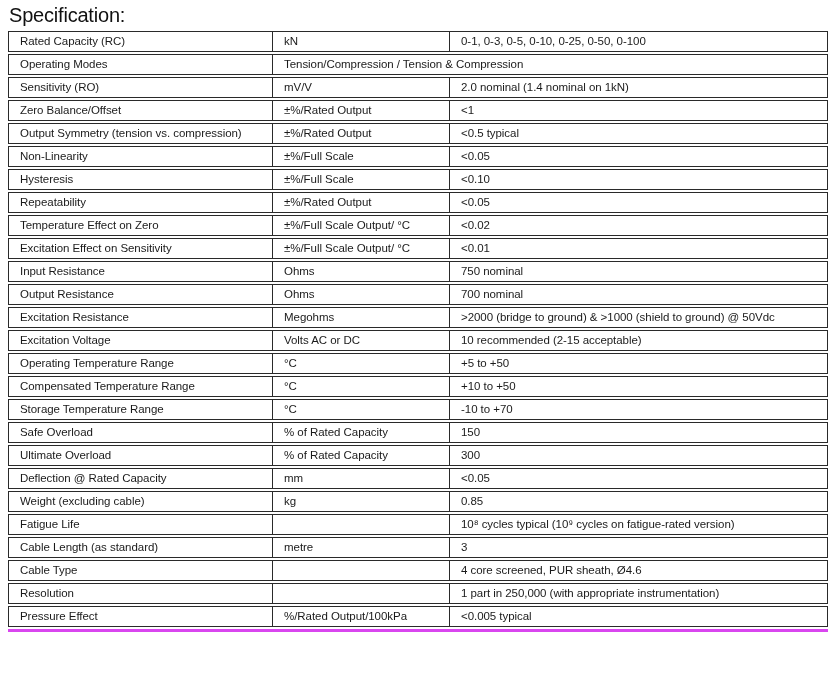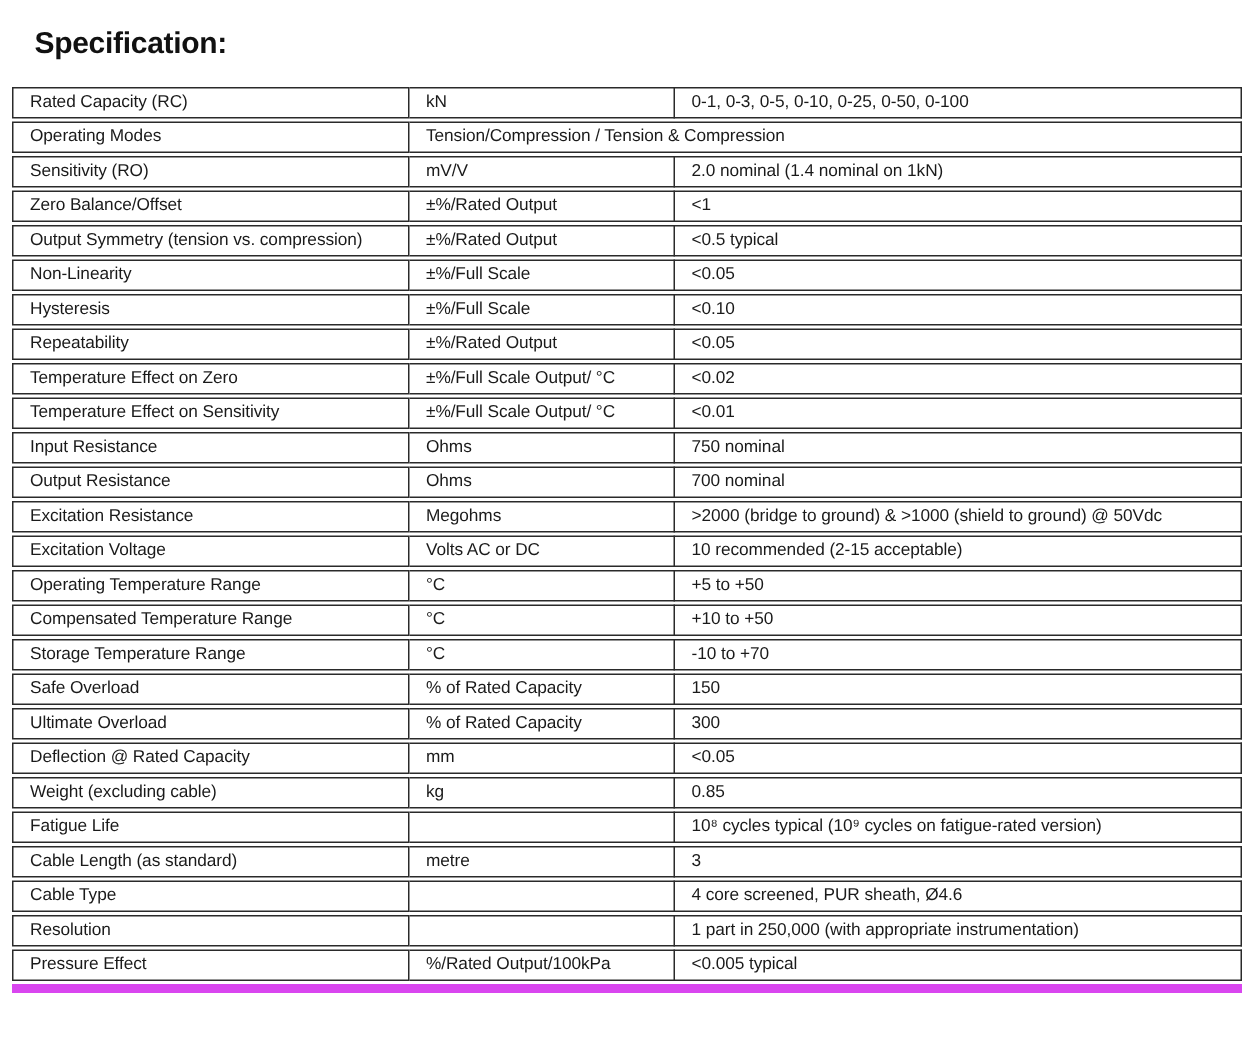--- a/index.html
+++ b/index.html
@@ -11,35 +11,35 @@
     overflow: hidden;
     font-family: "Liberation Sans", "DejaVu Sans", sans-serif;
     color: #1a1a1a;
   }
   .page {
     width: 836px;
     height: 695px;
     box-sizing: border-box;
   }
   h1.title {
-    margin: 15px;
+    margin: 1px;
     padding: 2px 0 0 8px;
     font-size: 20px;
-    font-weight: 700;
+    font-weight: 400;
     letter-spacing: -0.2px;
     color: #111111;
     line-height: 24px;
   }
   table.spec {
     border-collapse: separate;
     border-spacing: 0 2px;
     table-layout: fixed;
     width: 820px;
     margin: 2px 0 0 8px;
-    border-bottom: 6px solid #d946ef;
+    border-bottom: 3px solid #d946ef;
   }
   table.spec td {
     border-top: 1px solid #2a2a2a;
     border-bottom: 1px solid #2a2a2a;
     border-right: 1px solid #2a2a2a;
     height: 17px;
     line-height: 17px;
     padding: 1px 8px 1px 11px;
     font-size: 11.5px;
     letter-spacing: -0.05px;
@@ -115,21 +115,21 @@
     <td>&lt;0.05</td>
   </tr>
 
   <tr>
     <td>Temperature Effect on Zero</td>
     <td>±%/Full Scale Output/ °C</td>
     <td>&lt;0.02</td>
   </tr>
 
   <tr>
-    <td>Temperature Effect on Sensitivity</td>
+    <td>Excitation Effect on Sensitivity</td>
     <td>±%/Full Scale Output/ °C</td>
     <td>&lt;0.01</td>
   </tr>
 
   <tr>
     <td>Input Resistance</td>
     <td>Ohms</td>
     <td>750 nominal</td>
   </tr>
 

